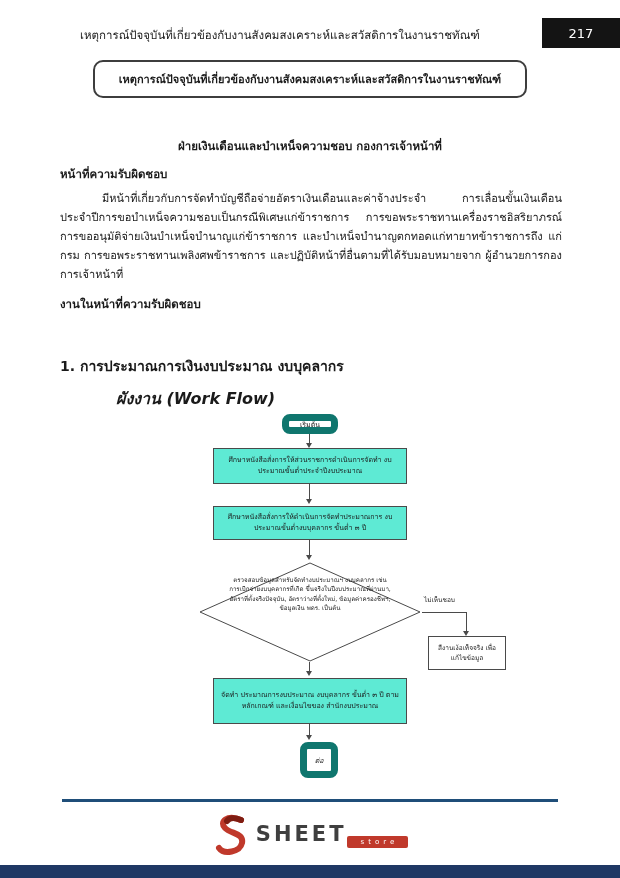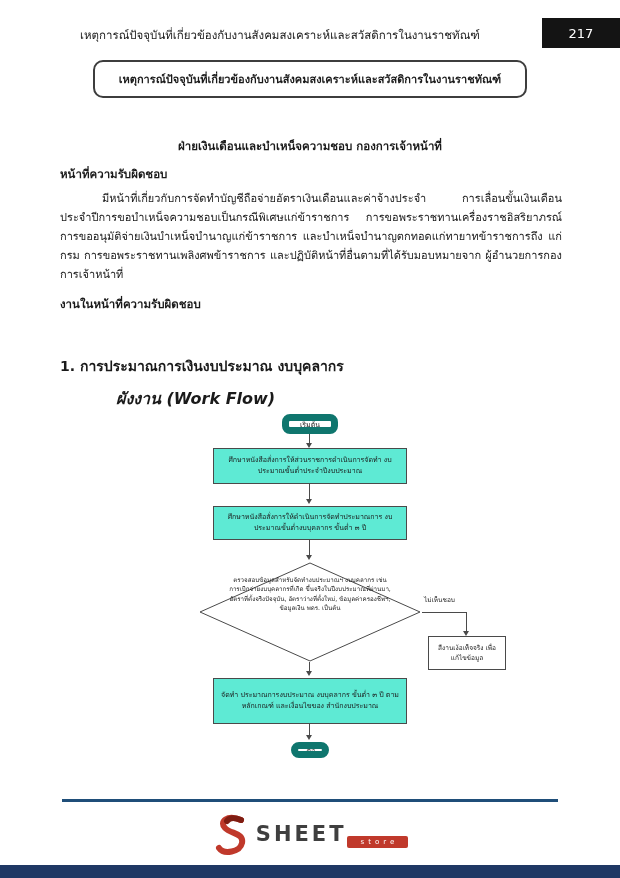--- a/index.html
+++ b/index.html
@@ -103,21 +103,21 @@
     <div class="side-box">สืงานเง้อเท็จจริง เพื่อแก้ไขข้อมูล</div>
 
     <div class="vline" style="left:309px; top:252px; height:10px;"></div>
     <div class="arr-down" style="left:306px; top:261px;"></div>
 
     <div class="fc-box" style="left:213px; top:268px; width:194px; height:46px;">จัดทำ ประมาณการงบประมาณ งบบุคลากร ขั้นต่ำ ๓ ปี ตามหลักเกณฑ์ และเงื่อนไขของ สำนักงบประมาณ</div>
 
     <div class="vline" style="left:309px; top:314px; height:12px;"></div>
     <div class="arr-down" style="left:306px; top:325px;"></div>
 
-    <div class="fc-oval" style="left:291px; top:332px; width:38px; height:16px;font-style:italic;">ต่อ</div>
+    <div class="fc-oval" style="left:300px; top:332px; width:38px; height:36px;font-style:italic;">ต่อ</div>
   </div>
 
   <div class="footer-line"></div>
 
   <div class="logo">
     <svg width="38" height="44" viewBox="0 0 38 44">
       <path d="M29 7 C15 1 7 9 13 15 C19 21 32 20 30 30 C28 39 12 42 7 35" stroke="#c0392b" stroke-width="6" fill="none" stroke-linecap="round"></path>
       <path d="M29 7 C22 4 17 5 15 8" stroke="#7f1d12" stroke-width="6" fill="none" stroke-linecap="round"></path>
     </svg>
     <div class="logo-text-col">

